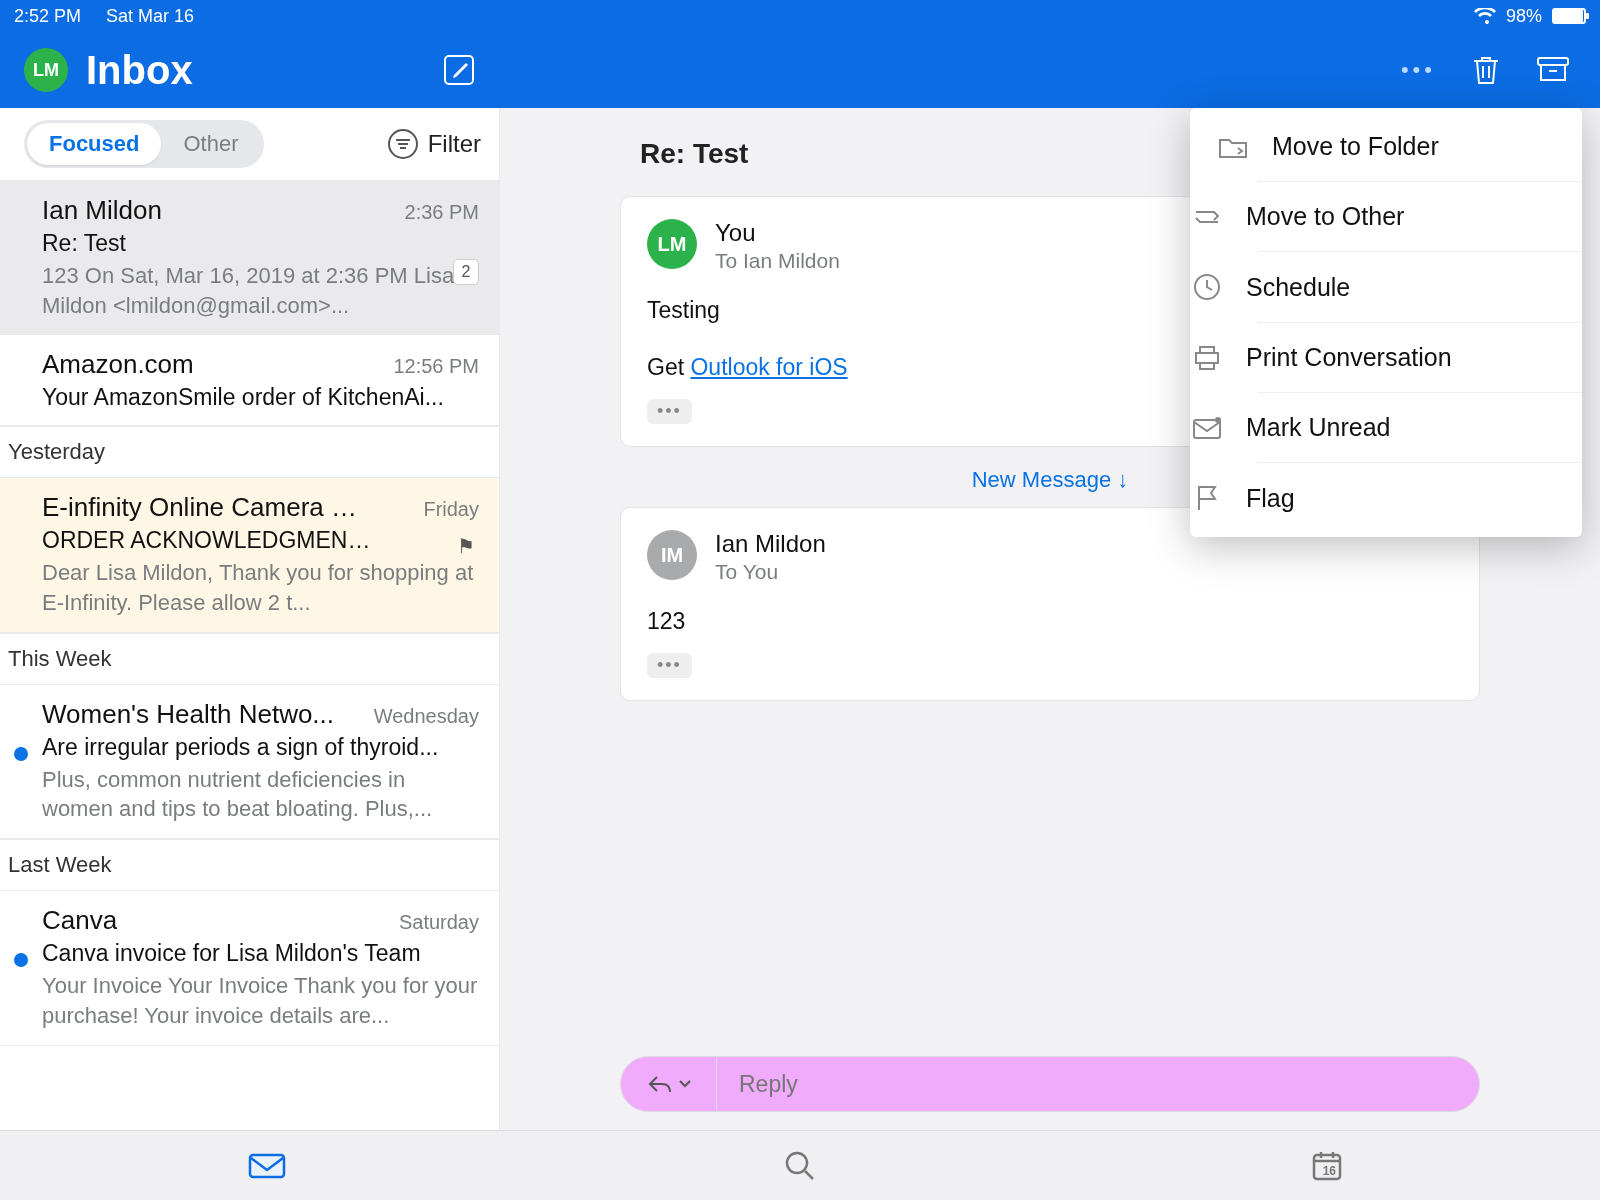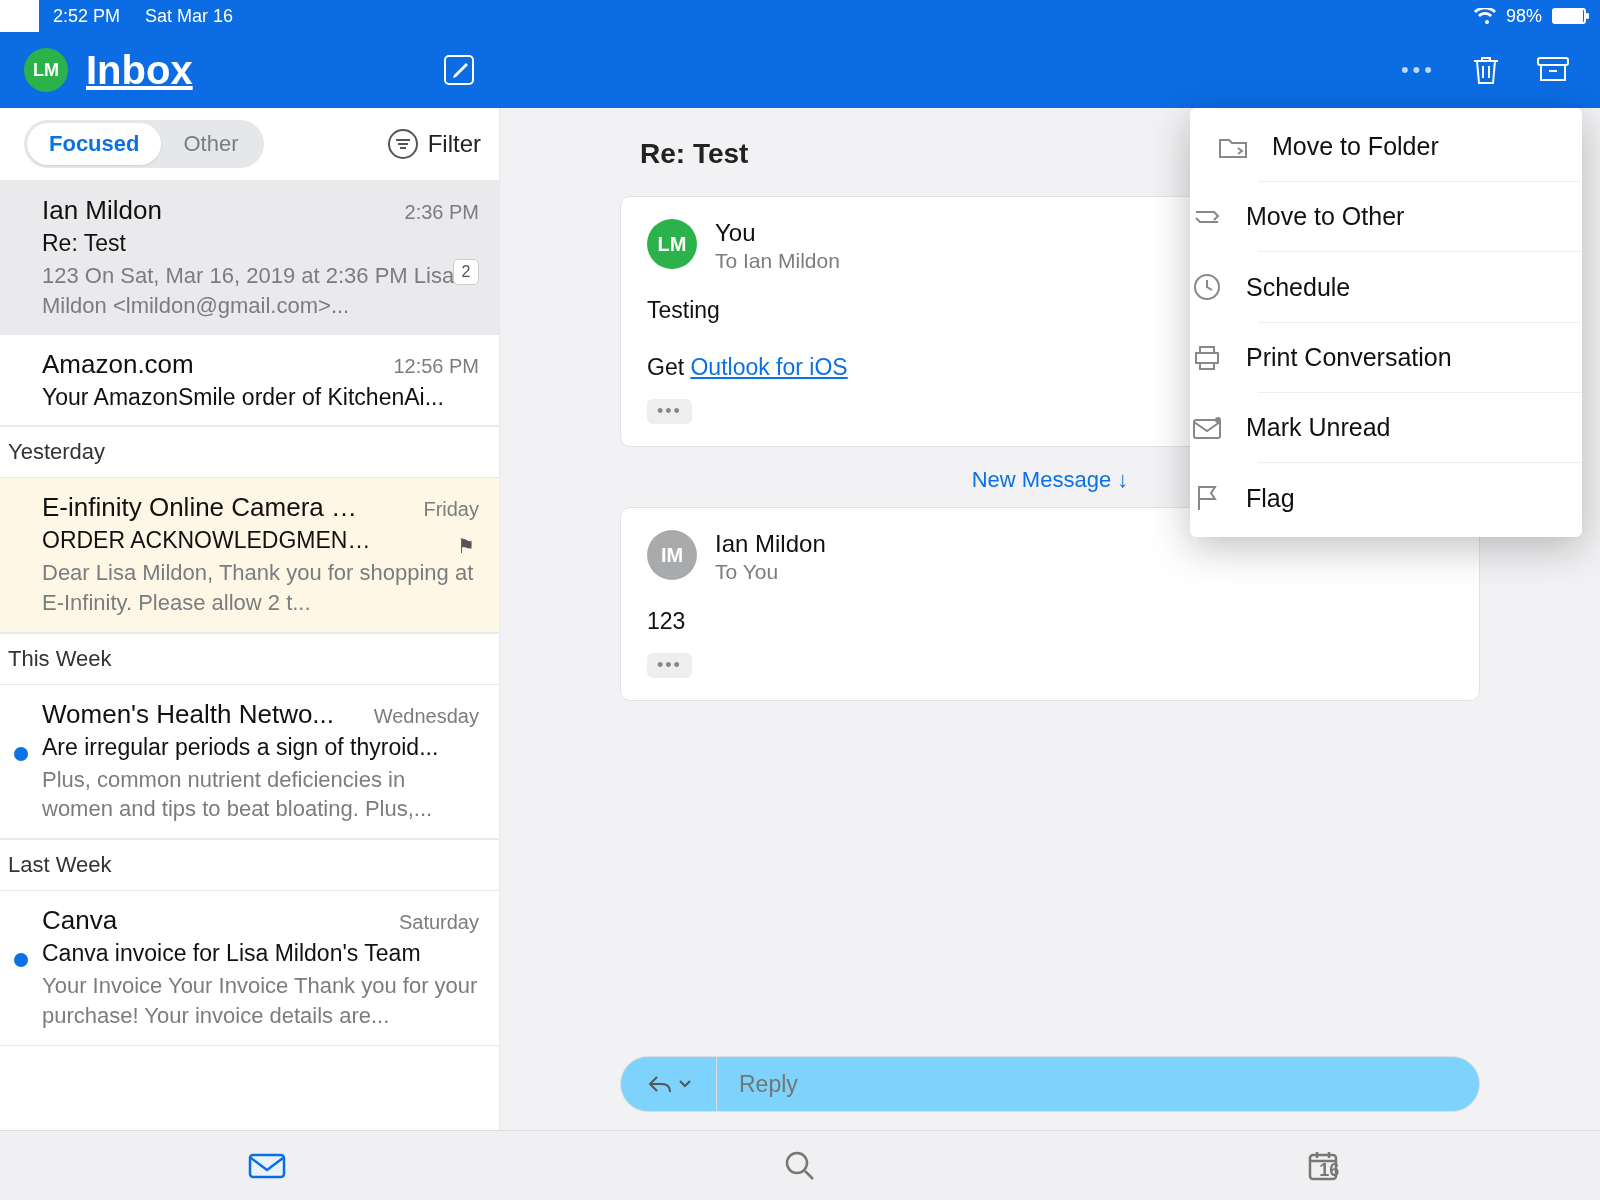--- a/index.html
+++ b/index.html
@@ -5,31 +5,31 @@
   * { box-sizing: border-box; margin: 0; padding: 0; }
   html, body { width: 1600px; height: 1200px; font-family: -apple-system, "Helvetica Neue", Arial, sans-serif; overflow: hidden; background:#fff;}
   :root{
     --blue:#0b6ce3;
     --accent:#0a72e4;
     --grey:#7a7d80;
     --light:#e9e9ec;
     --panel:#f2f2f4;
   }
   
-  .statusbar{height:32px;background:var(--blue);color:#fff;display:flex;align-items:center;padding:0 14px;font-size:18px;margin-left:39px;}
+  .statusbar{height:32px;background:var(--blue);color:#fff;display:flex;align-items:center;padding:0 14px;font-size:18px;}
   .statusbar .right{margin-left:auto;display:flex;align-items:center;gap:10px;}
   .wifi-i{display:inline-block;}
   .battery-i{width:34px;height:16px;border:2px solid #fff;border-radius:3px;position:relative;display:inline-block;}
   .battery-i::after{content:"";position:absolute;right:-5px;top:3px;width:3px;height:6px;background:#fff;border-radius:1px;}
   .battery-i i{display:block;background:#fff;height:100%;border-radius:1px;}
   
   .appbar{height:76px;background:var(--blue);display:flex;}
   .appbar .left{width:500px;display:flex;align-items:center;padding:0 24px;gap:18px;}
   .avatar{width:44px;height:44px;border-radius:50%;display:flex;align-items:center;justify-content:center;color:#fff;font-size:18px;font-weight:600;}
-  .appbar h1{color:#fff;font-size:40px;font-weight:700;text-decoration:underline;}
+  .appbar h1{color:#fff;font-size:40px;font-weight:700;}
   .compose{margin-left:auto;}
   .icon-btn{display:flex;align-items:center;justify-content:center;cursor:pointer;}
   .appbar .right{flex:1;display:flex;align-items:center;justify-content:flex-end;gap:34px;padding-right:30px;}
   .dots{color:#bcd8fb;font-size:22px;letter-spacing:4px;}
   
   .cols{display:flex;height:calc(1200px - 32px - 76px - 70px);}
   .sidebar{width:500px;border-right:1px solid var(--light);display:flex;flex-direction:column;background:#fff;overflow:hidden;}
   .filterbar{display:flex;align-items:center;padding:12px 18px 12px 24px;border-bottom:1px solid var(--light);}
   .seg{display:flex;background:#e6e7ea;border-radius:24px;padding:3px;}
   .seg span{padding:8px 22px;border-radius:22px;font-size:22px;color:var(--grey);}
@@ -64,21 +64,21 @@
   .newmsg{ text-align:center;color:var(--accent);font-size:22px;margin:6px 8px 14px;}
   
   .menu{position:absolute;top:0;right:18px;width:392px;background:#fff;border-radius:6px;box-shadow:0 10px 40px rgba(0,0,0,.25);padding:4px 0;}
   .menu::before{content:"";position:absolute;top:-10px;right:188px;border:10px solid transparent;border-bottom-color:#fff;}
   .menu-item{display:flex;align-items:center;gap:22px;padding:20px 26px;font-size:25px;color:#111;cursor:pointer;}
   .menu-item + .menu-item{border-top:1px solid #eee;margin-left:68px;padding-left:0;}
   .menu-item + .menu-item .mi-ico{margin-left:-68px;}
   .mi-ico{width:34px;display:flex;justify-content:center;color:#888;}
   
   .replybar{background:#f2f2f4;padding:18px 120px;}
-  .replypill{display:flex;align-items:center;background:#7dd3fc;border:1px solid #dcdde0;border-radius:36px;height:56px;}
+  .replypill{display:flex;align-items:center;background:#f0abfc;border:1px solid #dcdde0;border-radius:36px;height:56px;}
   .replypill .rp-btn{width:96px;height:100%;display:flex;align-items:center;justify-content:center;gap:6px;border-right:1px solid #dcdde0;}
   .replypill input{flex:1;border:0;outline:0;font-size:23px;padding:0 22px;background:transparent;color:#555;}
   
   .tabbar{height:70px;background:#f0f0f2;border-top:1px solid #dcdcdf;display:flex;}
   .tabbar .tab{flex:1;display:flex;align-items:center;justify-content:center;}
   svg{display:block;}
 </style>
 </head>
 <body>
 
@@ -324,15 +324,15 @@
     <svg width="34" height="34" viewBox="0 0 34 34" fill="none" stroke="#777" stroke-width="2.5">
       <circle cx="14" cy="14" r="10"></circle>
         <path d="M22 22l8 8"></path>
     </svg>
   </div>
   <div class="tab">
     <svg width="34" height="34" viewBox="0 0 34 34" fill="none" stroke="#777" stroke-width="2.5">
       <rect x="4" y="6" width="26" height="24" rx="3"></rect>
         <path d="M4 12h26M11 3v6M23 3v6"></path>
     </svg>
-    <span style="position:relative;left:-21px;top:5px;font-size:18px;color:#777;font-weight:600">16</span>
+    <span style="position:relative;left:-21px;top:5px;font-size:12px;color:#777;font-weight:600">16</span>
   </div>
 </div>
 
 </body></html>

